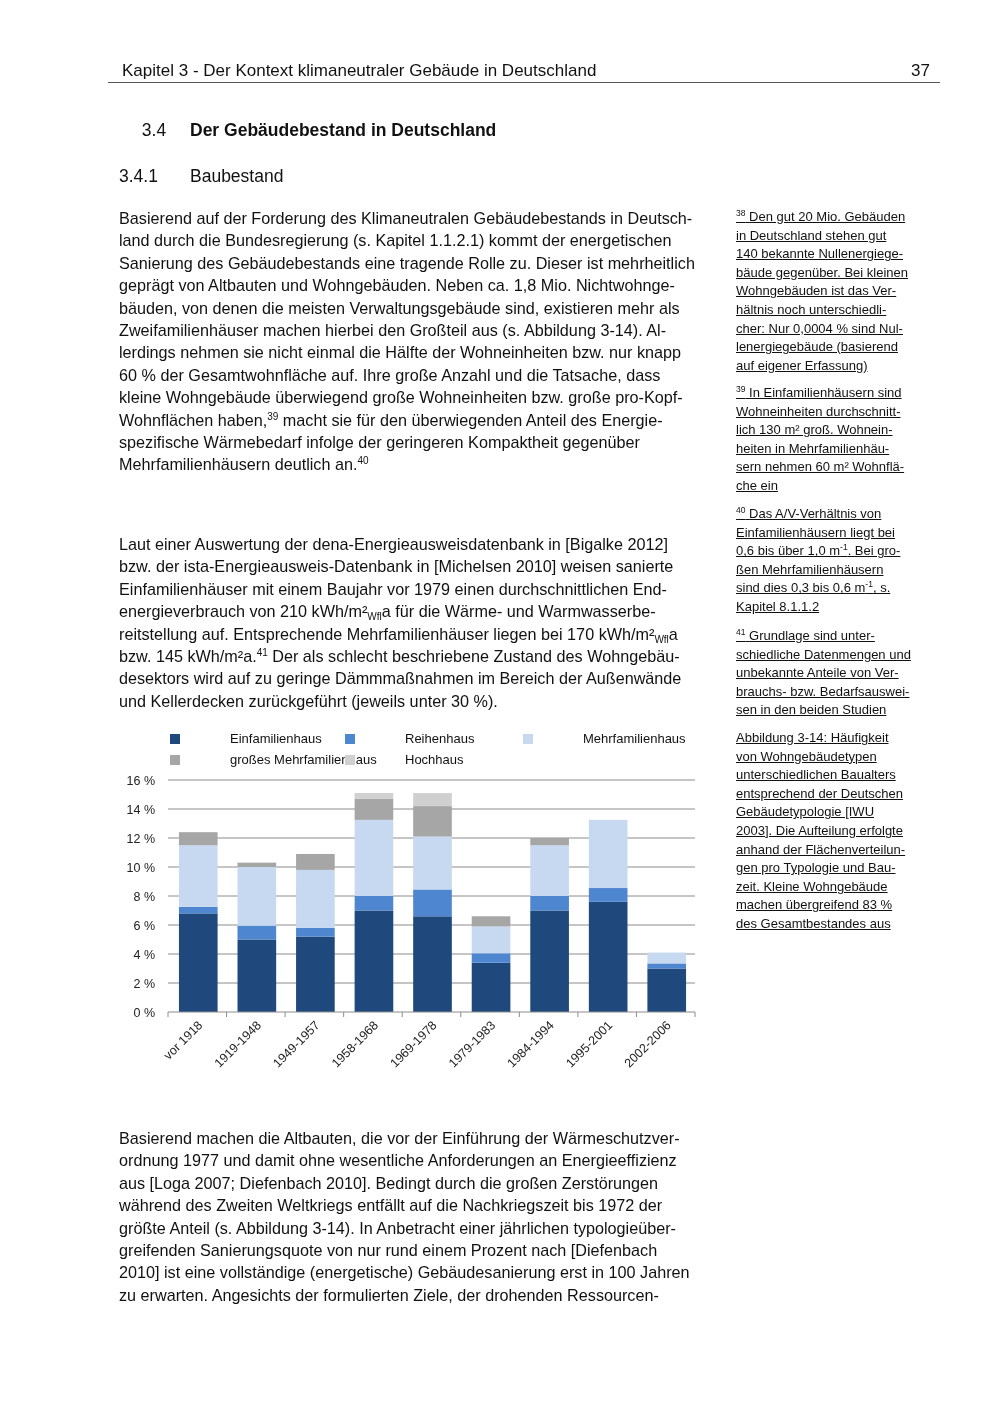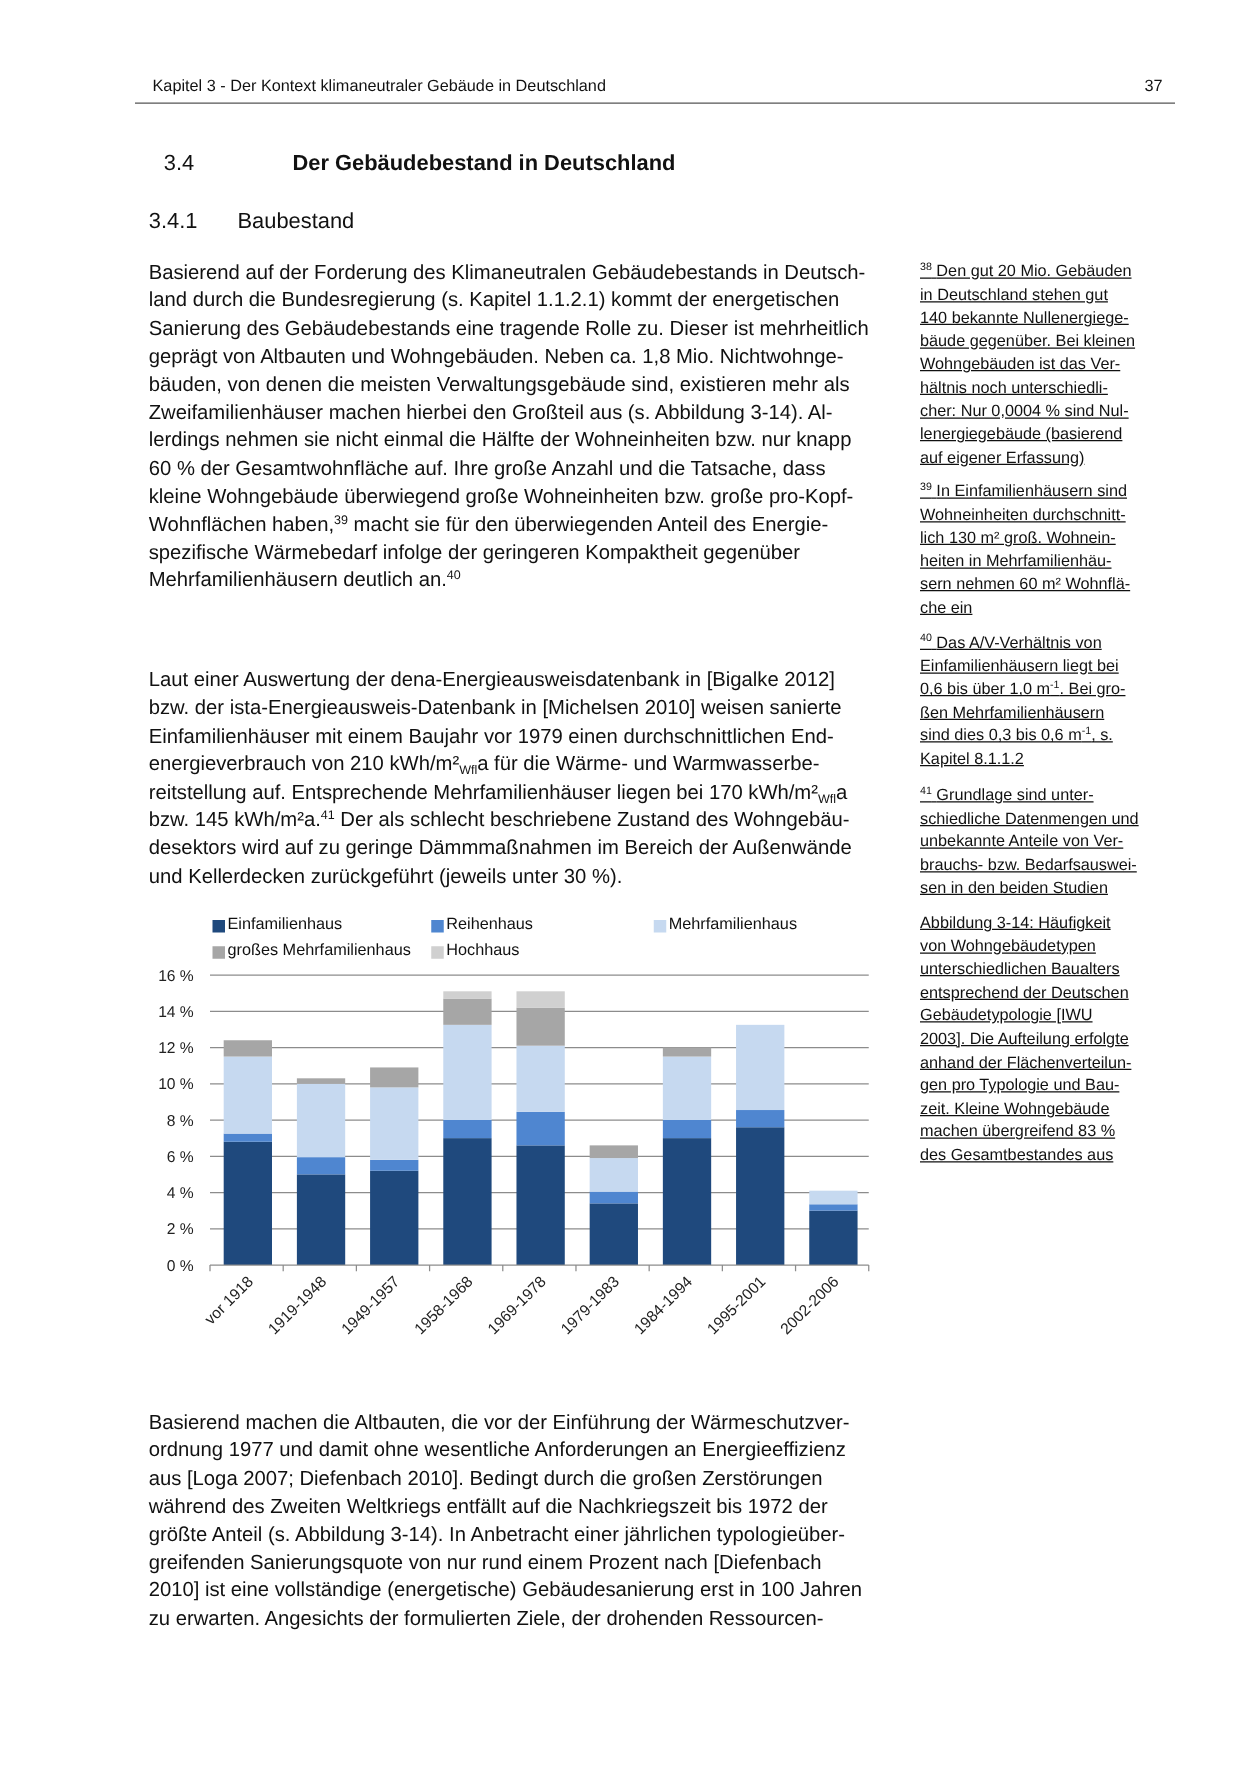--- a/index.html
+++ b/index.html
@@ -1,36 +1,36 @@
 <!DOCTYPE html>
 <html><head>
 <meta charset="utf-8">
 <style>
   html, body { margin: 0; padding: 0; background: #ffffff; }
   body { width: 1000px; height: 1414px; position: relative; overflow: hidden;
          font-family: "Liberation Sans", "DejaVu Sans", sans-serif; color: #111; }
   .header { position: absolute; left: 108px; top: 60px; width: 832px; height: 22px;
-            border-bottom: 1.3px solid #555; font-size: 13px; }
+            border-bottom: 1.3px solid #555; font-size: 17px; }
   .header .chap { position: absolute; left: 14px; top: 1px; }
   .header .pg { position: absolute; right: 10px; top: 1px; }
   .h2 { position: absolute; left: 119px; top: 120px; font-size: 17.5px; }
-  .h2 .num { position: absolute; left: 12px; width: 70px; }
-  .h2 .txt { position: absolute; left: 71px; white-space: nowrap; font-weight: bold; margin-left: 44px; }
+  .h2 .num { position: absolute; left: 0; width: 70px; text-align: center; }
+  .h2 .txt { position: absolute; left: 71px; white-space: nowrap; font-weight: bold; }
   .h3 { position: absolute; left: 119px; top: 166px; font-size: 17.5px; }
   .h3 .num { position: absolute; left: 0; }
   .h3 .txt { position: absolute; left: 71px; white-space: nowrap; }
   .para { position: absolute; left: 119px; width: 600px; font-size: 16.2px; line-height: 22.4px; }
   .para .line { display: block; white-space: nowrap; }
   sup { font-size: 10px; line-height: 0; vertical-align: 6px; }
   sub { font-size: 10px; line-height: 0; vertical-align: -3px; }
   .side { position: absolute; left: 736px; width: 200px; font-size: 13px; line-height: 18.6px; }
   .side .line { display: block; white-space: nowrap; text-decoration: underline; }
   .side sup { font-size: 8.5px; vertical-align: 5px; }
   .chart { position: absolute; left: 108px; top: 725px; width: 600px; height: 380px; }
-  .legend-item { position: absolute; font-size: 13px; white-space: nowrap; display: flex; align-items: flex-end; }
+  .legend-item { position: absolute; font-size: 13px; white-space: nowrap; display: flex; align-items: center; gap: 48px; }
   .legend-item .sw { width: 10px; height: 10px; margin-right: 2px; display: inline-block; }
   svg text { font-family: "Liberation Sans", "DejaVu Sans", sans-serif; }
 </style>
 </head>
 <body>
 
 <div class="header">
   <span class="chap">Kapitel 3 - Der Kontext klimaneutraler Gebäude in Deutschland</span>
   <span class="pg">37</span>
 </div>

